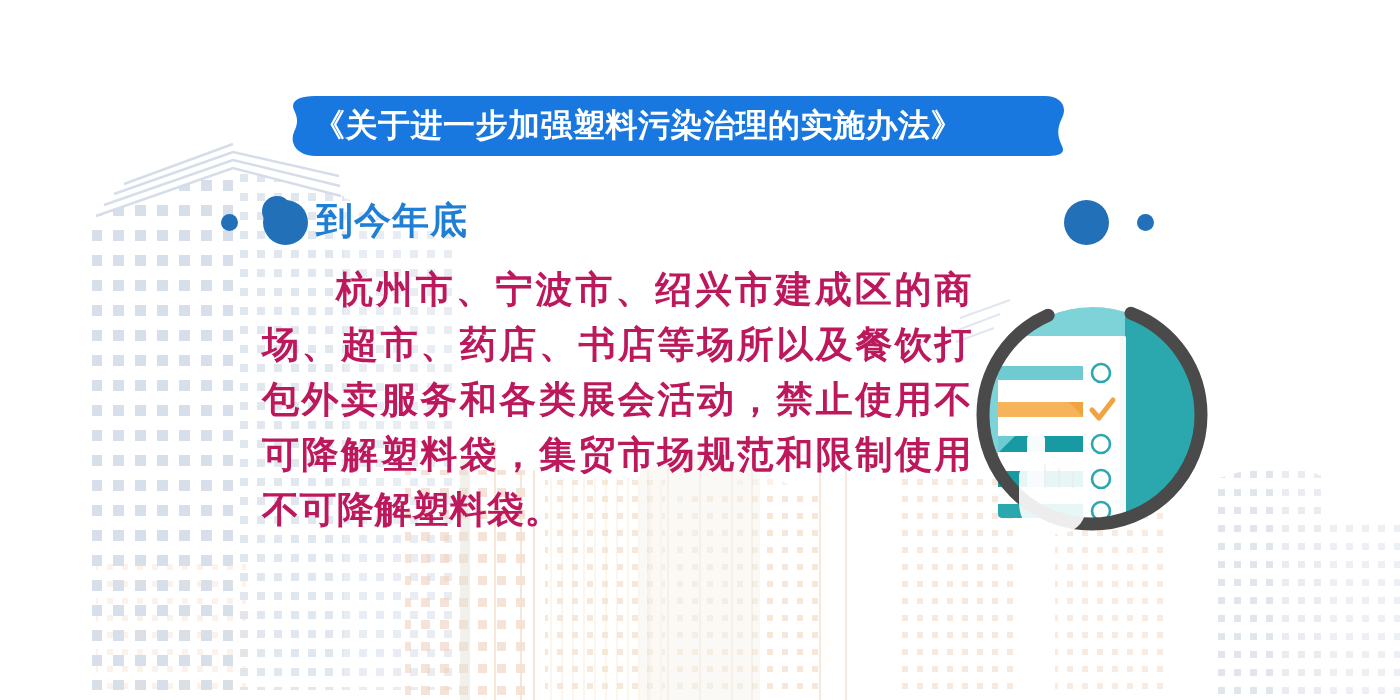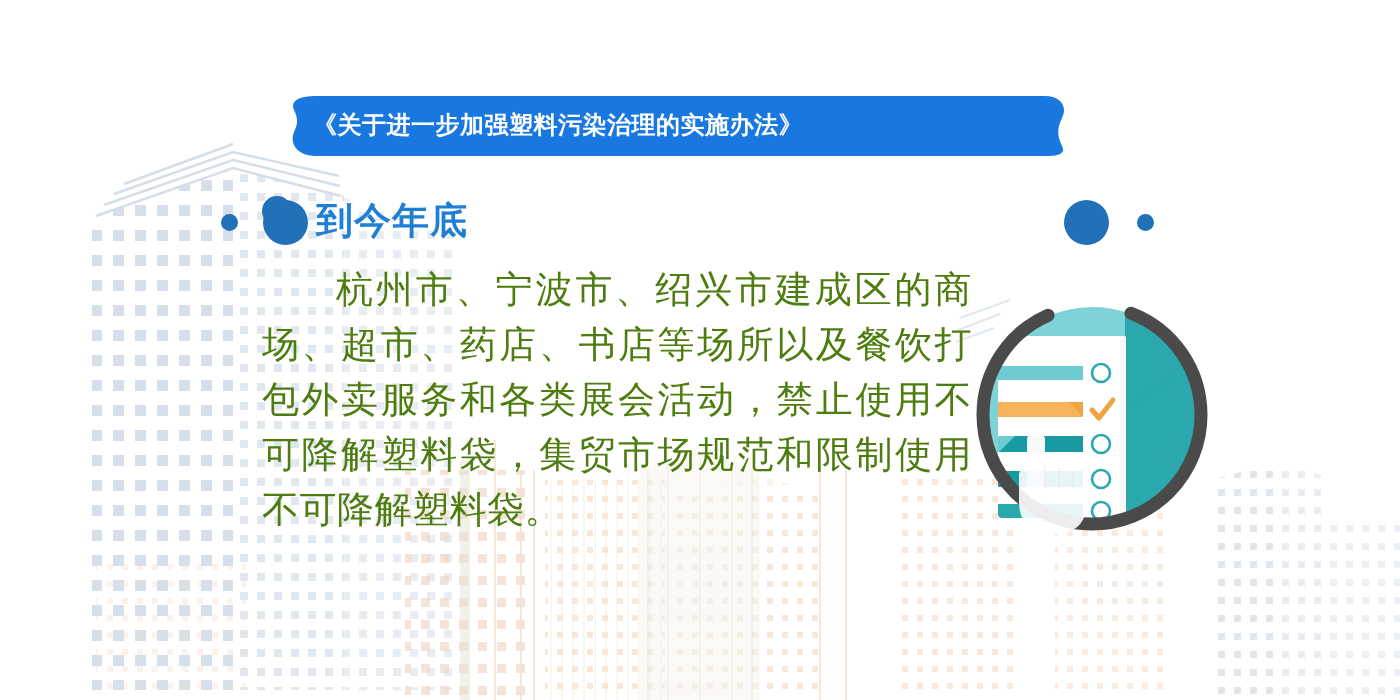--- a/index.html
+++ b/index.html
@@ -51,21 +51,21 @@
     position: absolute;
     left: 0; top: 0;
   }
   .title-text {
     position: absolute;
     left: 28px;
     top: 0px;
     height: 60px;
     line-height: 58px;
     color: #ffffff;
-    font-size: 24px;
+    font-size: 32px;
     font-weight: bold;
     letter-spacing: 0.5px;
     white-space: nowrap;
   }
   .deco-dot {
     position: absolute;
     border-radius: 50%;
     background: #2170b8;
   }
   .deco-dot.small-left  { left: 221px; top: 118px; width: 17px; height: 17px; }
@@ -96,23 +96,23 @@
     letter-spacing: 1px;
     white-space: nowrap;
   }
 
   
   .body-copy {
     position: absolute;
     left: 262px;
     top: 262px;
     width: 710px;
-    color: #4d7c0f;
+    color: #be185d;
     font-size: 37px;
-    font-weight: normal;
+    font-weight: bold;
     line-height: 55px;
     letter-spacing: 0.5px;
     text-indent: 74px;
     text-align: justify;
     text-justify: inter-character;
   }
 
   
   .illustration {
     position: absolute;

